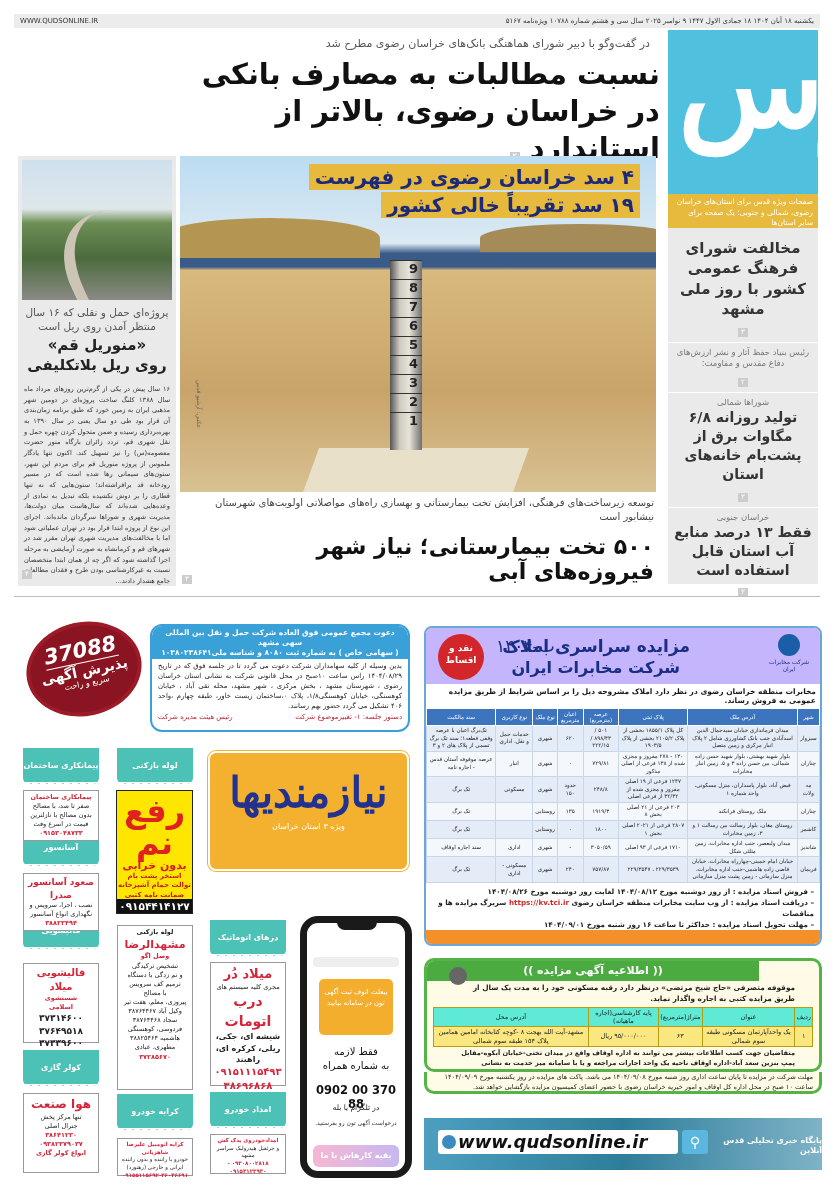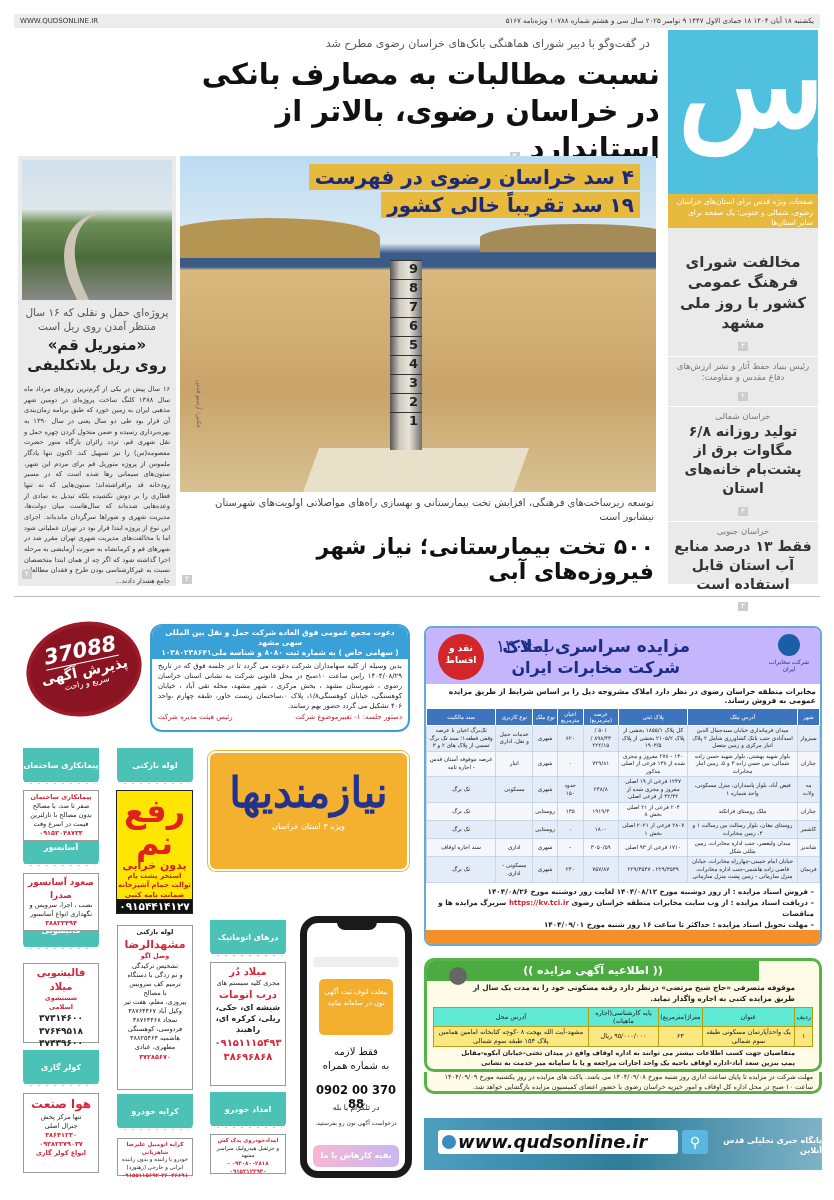--- a/index.html
+++ b/index.html
@@ -102,29 +102,29 @@
   <span style="direction:rtl">یکشنبه ۱۸ آبان ۱۴۰۴  ۱۸ جمادی الاول ۱۴۴۷  ۹ نوامبر ۲۰۲۵  سال سی و هشتم  شماره ۱۰۷۸۸  ویژه‌نامه ۵۱۶۷</span>
 </div>
 
 <div class="abs logo">
   <div class="logo-glyph">طوس</div>
 </div>
 <div class="abs logo-strip rtl">صفحات ویژه قدس برای استان‌های خراسان رضوی، شمالی و جنوبی؛ یک صفحه برای سایر استان‌ها</div>
 
 <div class="abs rside rtl">
   <div class="rs-item">
-    <div class="rs-title" style="font-size:15px;margin-top:20px">مخالفت شورای فرهنگ عمومی کشور با روز ملی مشهد</div>
+    <div class="rs-title" style="font-size:15px;margin-top:6px">مخالفت شورای فرهنگ عمومی کشور با روز ملی مشهد</div>
     <span class="pagebox">۳</span>
   </div>
   <div class="rs-item">
     <div class="rs-kicker">رئیس بنیاد حفظ آثار و نشر ارزش‌های دفاع مقدس و مقاومت:</div>
     <span class="pagebox">۲</span>
   </div>
   <div class="rs-item">
-    <div class="rs-kicker">خراسان شمالی</div>
+    <div class="rs-kicker">شوراها شمالی</div>
     <div class="rs-title">تولید روزانه ۶/۸ مگاوات برق از پشت‌بام خانه‌های استان</div>
     <span class="pagebox">۳</span>
   </div>
   <div class="rs-item" style="border:none">
     <div class="rs-kicker">خراسان جنوبی</div>
     <div class="rs-title">فقط ۱۳ درصد منابع آب استان قابل استفاده است</div>
     <span class="pagebox">۳</span>
   </div>
 </div>
 
@@ -236,23 +236,23 @@
 </div>
 <div class="adbox rtl" style="left:23px;top:963px;height:80px">
   <div class="r" style="font-size:10px">قالیشویی میلاد</div>
     <div class="r">شستشوی</div>
     <div class="r">اسلامی</div>
   <div class="b" style="font-size:9px">۳۷۳۱۴۶۰۰</div>
     <div class="b" style="font-size:9px">۳۷۶۴۹۵۱۸</div>
     <div class="b" style="font-size:9px">۳۷۳۳۹۶۰۰</div>
 </div>
 <div class="adbox rtl" style="left:210px;top:962px;height:124px">
-  <div class="r" style="font-size:10px">میلاد دُر</div>
+  <div class="r" style="font-size:13px">میلاد دُر</div>
     <div>مجری کلیه سیستم های</div>
-  <div class="r" style="font-size:10px">درب اتومات</div>
+  <div class="r" style="font-size:14px">درب اتومات</div>
     <div class="b" style="font-size:8px">شیشه ای، جکی، ریلی، کرکره ای، راهبند</div>
   <div class="r" style="font-size:10px">۰۹۱۵۱۱۱۵۴۹۳</div>
     <div class="r" style="font-size:10px">۳۸۶۹۶۸۶۸</div>
 </div>
 <div class="adbox rtl" style="left:23px;top:1093px;height:80px">
   <div class="r" style="font-size:12px">هوا صنعت</div>
     <div>تنها مرکز پخش</div>
     <div>جنرال اصلی</div>
   <div class="r">۳۸۶۴۱۲۳۰</div>
     <div class="r">۰۹۳۸۲۳۷۹۰۳۷</div>

